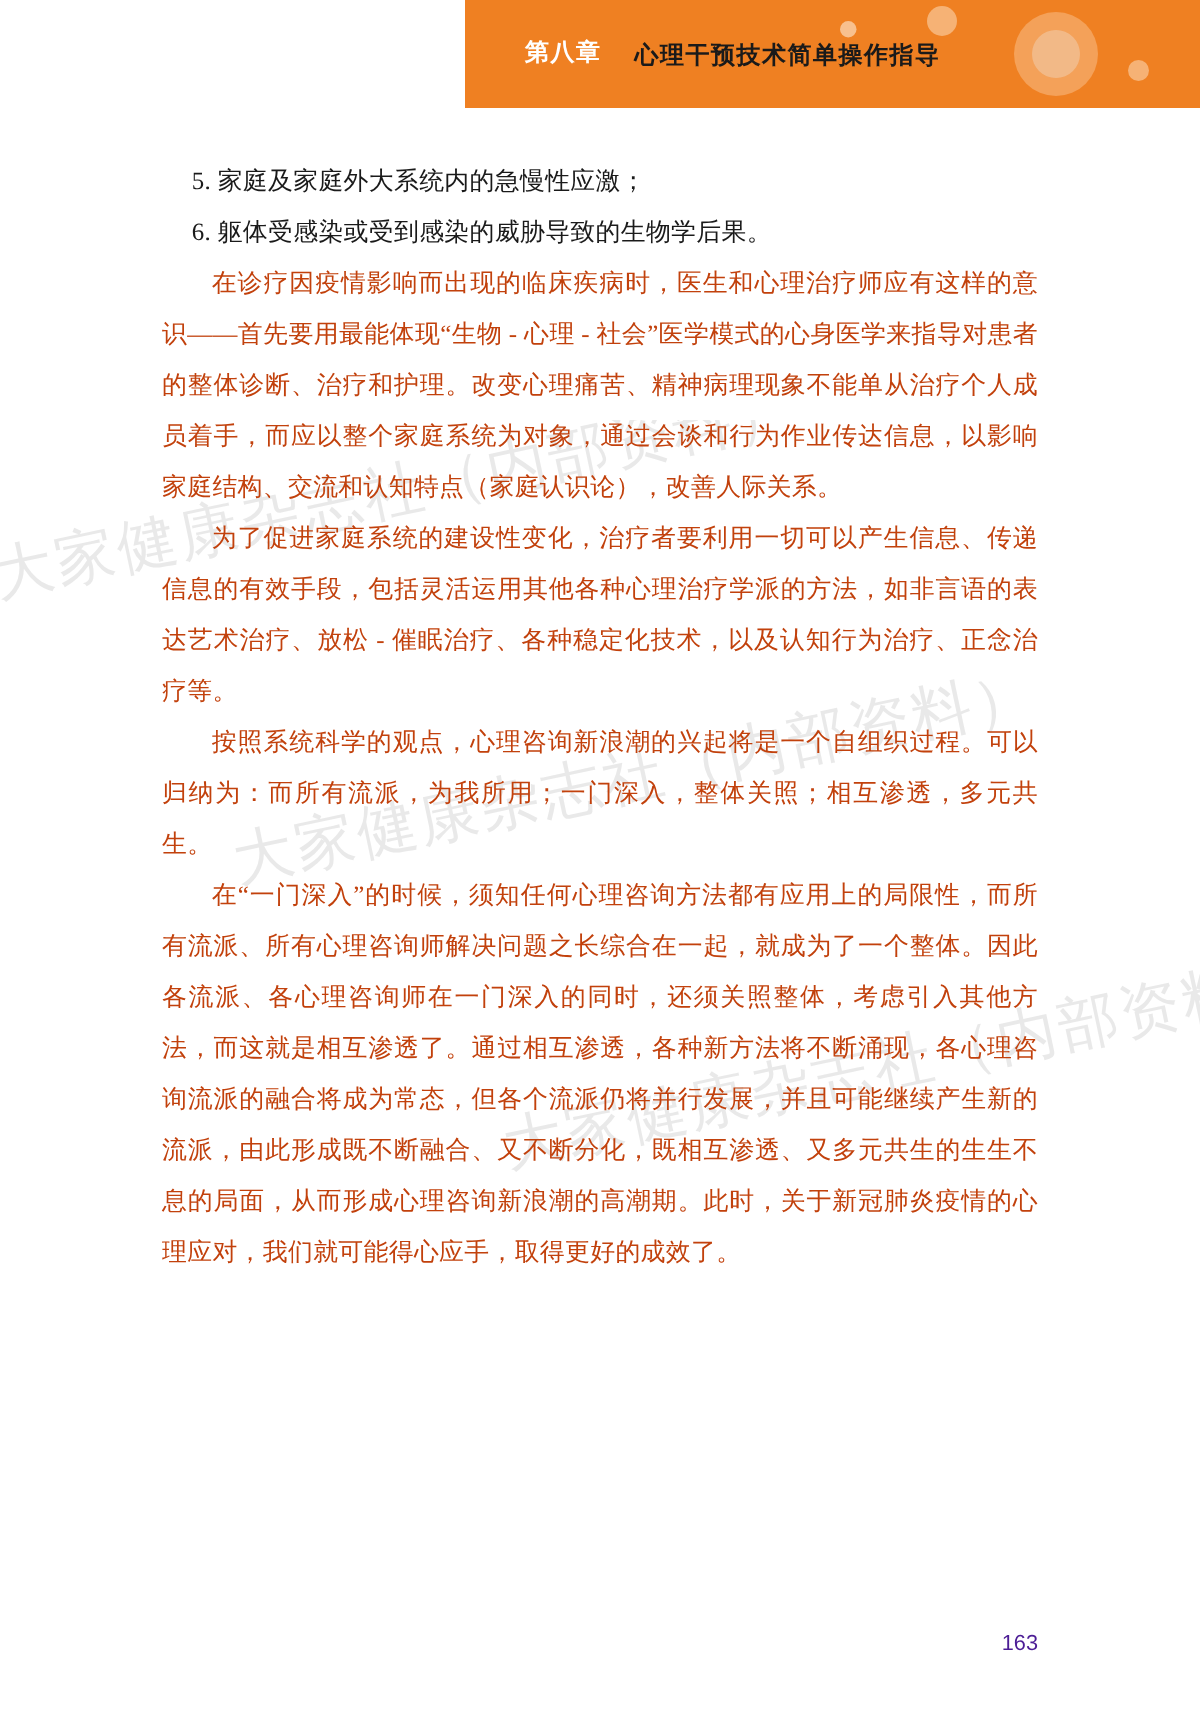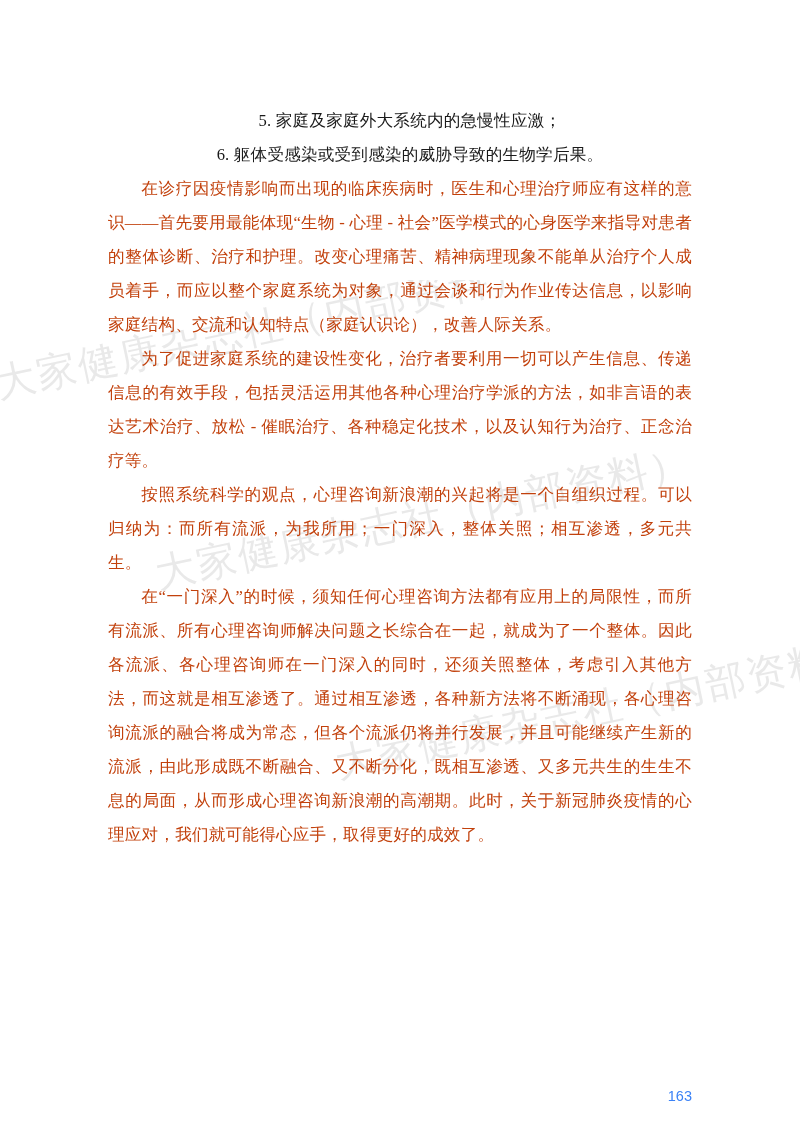--- a/index.html
+++ b/index.html
@@ -141,21 +141,20 @@
     text-indent: 2em;
     letter-spacing: 0.2px;
   }
   p.list-item {
     margin: 0;
     font-size: 16.6px;
     line-height: 34px;
     color: #1a1a1a;
     text-indent: 1.2em;
     letter-spacing: 0.2px;
-    text-align: center;
   }
 
   
   .watermark {
     position: absolute;
     left: 0;
     top: 280px;
     width: 800px;
     height: 560px;
     pointer-events: none;
@@ -173,29 +172,43 @@
   .wm1 { left: -10px;  top: 20px; }
   .wm2 { left: 150px;  top: 210px; }
   .wm3 { left: 330px;  top: 400px; }
 
   
   .page-number {
     position: absolute;
     right: 108px;
     bottom: 36px;
     font-size: 14.5px;
-    color: #3b82f6;
+    color: #4c1d95;
     font-family: "Liberation Sans", sans-serif;
   }
 </style>
 </head>
 <body>
 
 <div class="page">
 
+  <div class="header-band">
+    <div class="header-orange-bar"></div>
+    <div class="header-white-block"></div>
+
+    <div class="header-title-wrap">
+      <span class="chapter-badge">第八章</span>
+      <span class="chapter-title">心理干预技术简单操作指导</span>
+    </div>
+
+    <div class="virus v-big"></div>
+    <div class="virus v-mid"></div>
+    <div class="virus v-small"></div>
+    <div class="virus v-tiny"></div>
+  </div>
 
   <div class="watermark">
     <div class="wm1">大家健康杂志社（内部资料）</div>
     <div class="wm2">大家健康杂志社（内部资料）</div>
     <div class="wm3">大家健康杂志社（内部资料）</div>
   </div>
 
   <div class="content">
     <p class="list-item">5. 家庭及家庭外大系统内的急慢性应激；</p>
     <p class="list-item">6. 躯体受感染或受到感染的威胁导致的生物学后果。</p>

